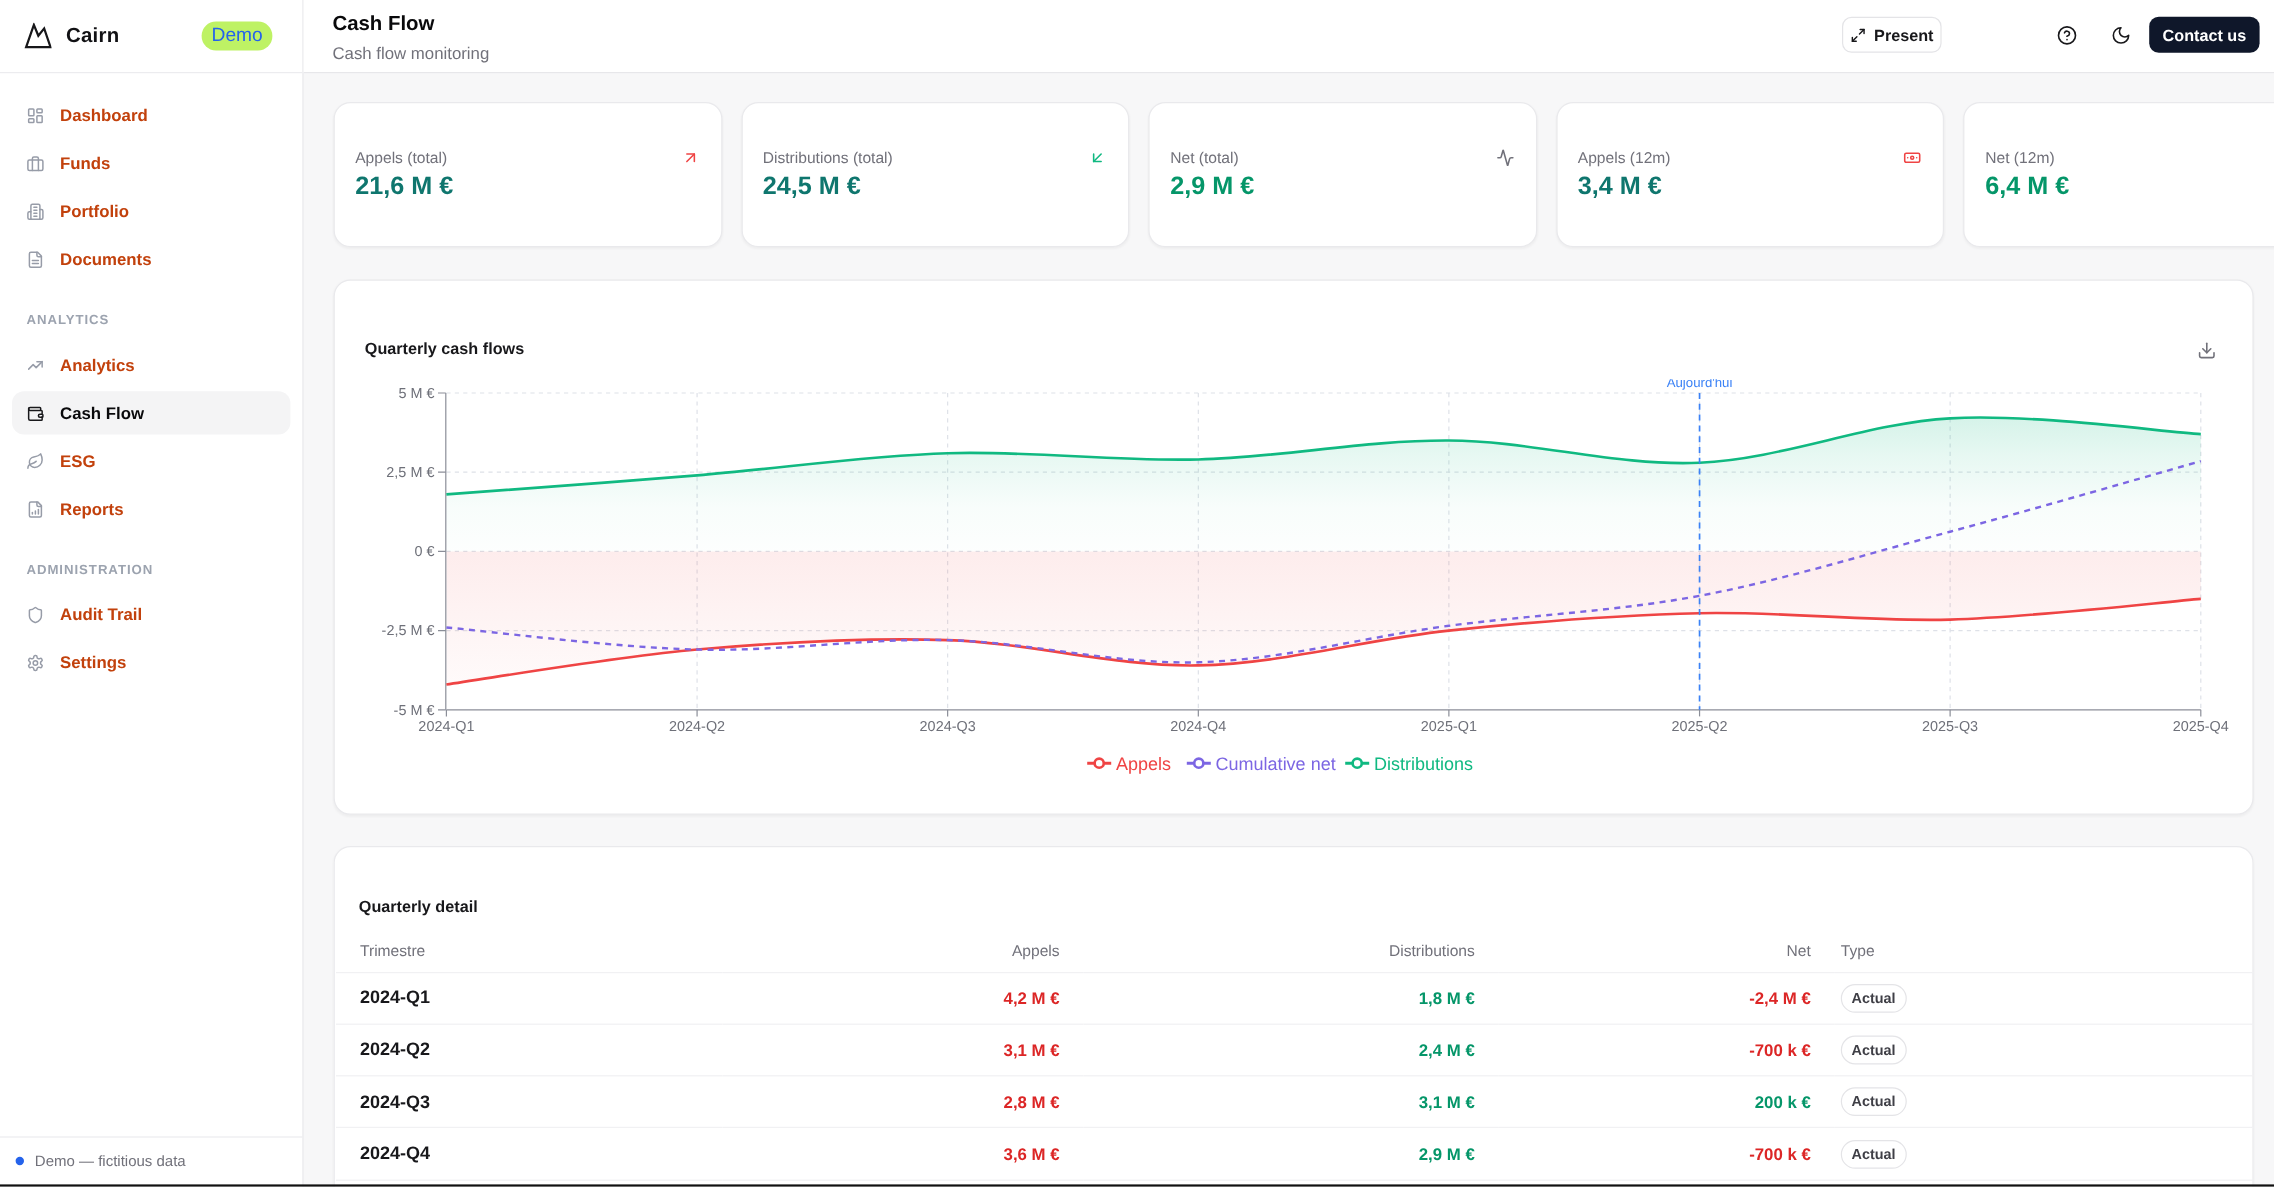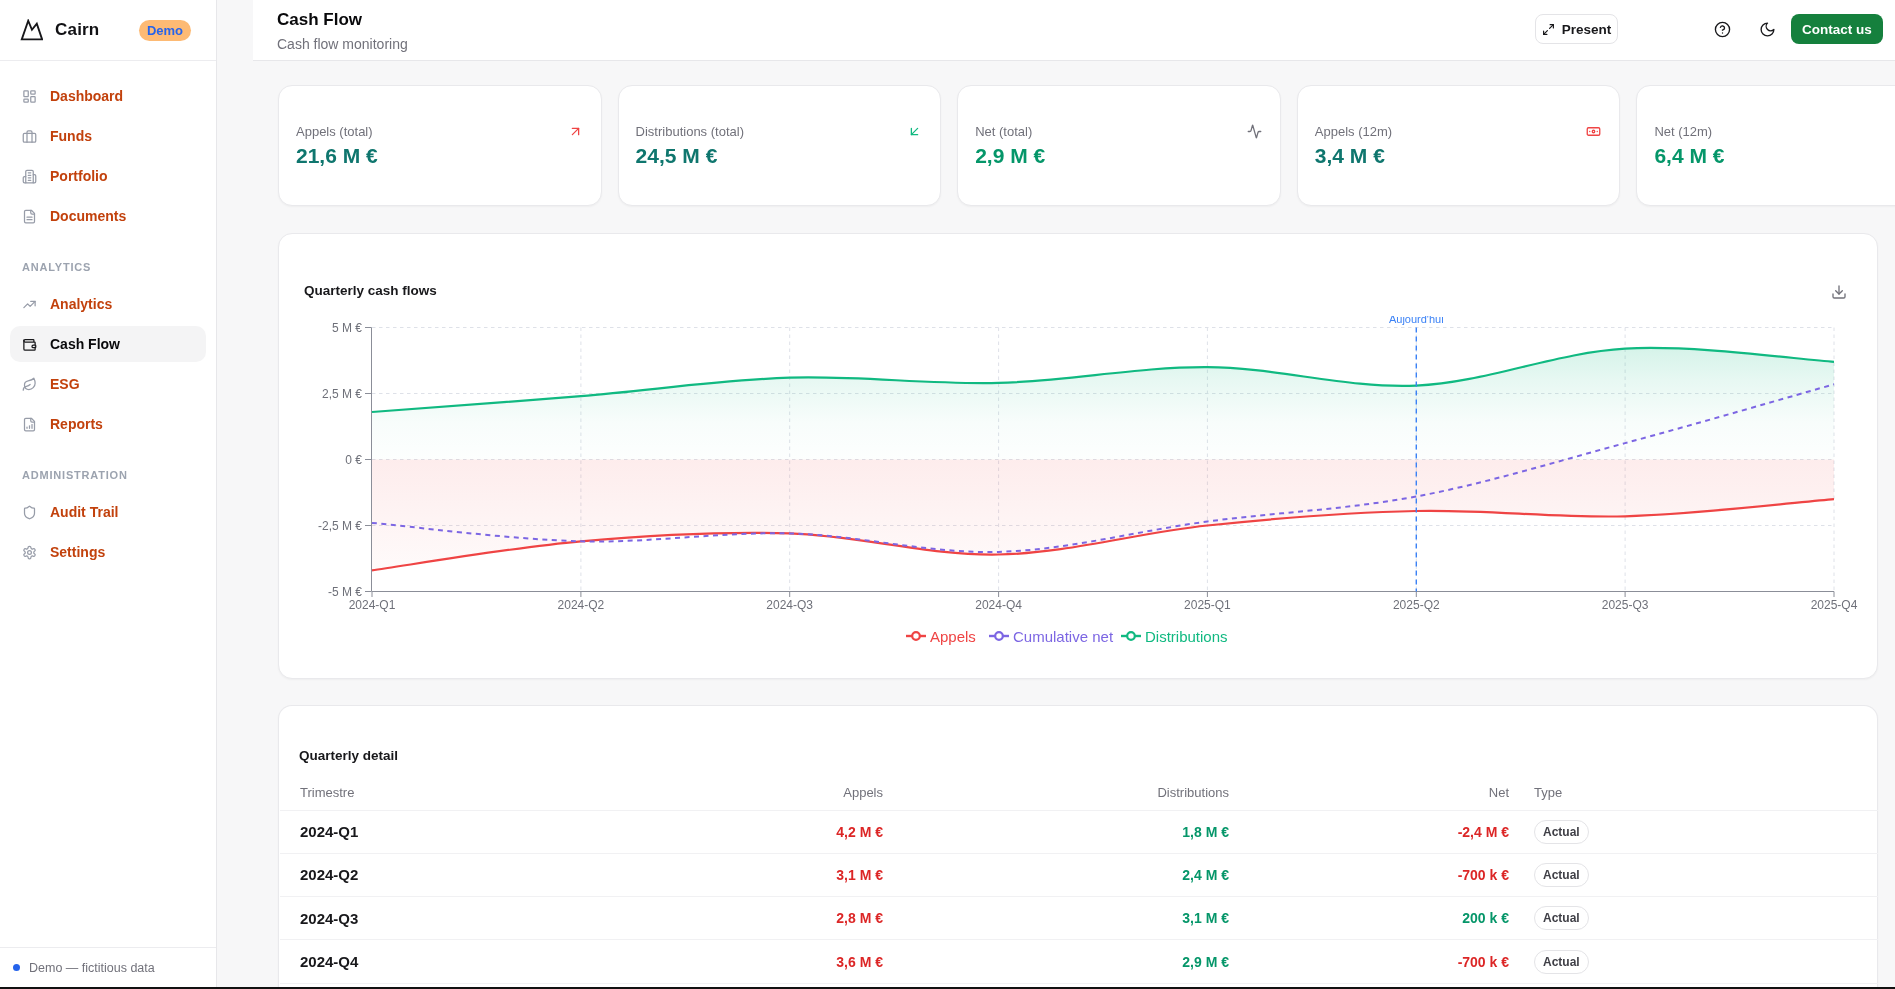--- a/index.html
+++ b/index.html
@@ -1,41 +1,41 @@
 <!DOCTYPE html>
 <html><head>
 <meta charset="utf-8">
 <style>
 * { margin:0; padding:0; box-sizing:border-box; }
 html,body { width:1895px; height:989px; overflow:hidden; }
 body { font-family:"Liberation Sans", sans-serif; background:#f7f7f8; position:relative; color:#18181b; }
 .abs { position:absolute; }
 svg { display:block; }
 
-#sidebar { left:0; top:0; width:217px; height:989px; background:#fff; border-right:1px solid #e7e7ea; }
+#sidebar { left:0; top:0; width:253px; height:989px; background:#fff; border-right:1px solid #e7e7ea; }
 #sb-head { height:61px; border-bottom:1px solid #ececef; display:flex; align-items:center; padding:0 25px 0 20px; }
 #sb-head .brand { font-size:17px; font-weight:700; color:#111114; margin-left:12px; letter-spacing:.2px; }
-#sb-head .badge { margin-left:auto; background:#fdba74; color:#2563eb; font-size:13px; font-weight:700; padding:3px 8px; border-radius:999px; }
+#sb-head .badge { margin-left:auto; background:#bef264; color:#2563eb; font-size:16px; font-weight:400; padding:3px 8px; border-radius:999px; }
 nav { padding:17px 10px 0 10px; }
 .nitem { display:flex; align-items:center; height:36px; margin-bottom:4px; border-radius:10px; padding:0 0 0 12px; }
 .nitem svg { flex:0 0 auto; }
 .nitem span { margin-left:13px; font-size:14px; font-weight:600; color:#c2410c; }
 .nitem.active { background:#f4f4f5; }
 .nitem.active span { color:#09090b; }
 .nsec { font-size:11px; font-weight:700; color:#9ca3af; letter-spacing:.8px; margin:27px 0 13px 12px; }
 #sb-foot { position:absolute; left:0; right:0; bottom:2px; height:40px; border-top:1px solid #ececef; display:flex; align-items:center; padding-left:13px; }
 #sb-foot .dot { width:7px; height:7px; border-radius:50%; background:#2563eb; margin-right:9px; }
 #sb-foot span { font-size:12.5px; color:#71717a; }
 
 #head { left:253px; top:0; width:1642px; height:61px; background:#fff; border-bottom:1px solid #e7e7ea; }
 #head h1 { position:absolute; left:24px; top:10px; font-size:17px; font-weight:700; color:#09090b; }
 #head .sub { position:absolute; left:24px; top:36px; font-size:14px; color:#71717a; }
 .hbtn { position:absolute; top:14px; height:30px; display:flex; align-items:center; border-radius:8px; font-size:13.5px; font-weight:600; }
 #btn-present { left:1282px; width:83px; background:#fff; border:1px solid #e4e4e7; color:#18181b; justify-content:center; gap:7px; }
-#btn-contact { left:1538px; width:92px; background:#15803d; color:#fff; justify-content:center; }
+#btn-contact { left:1538px; width:92px; background:#0f172a; color:#fff; justify-content:center; }
 .hicon { position:absolute; top:21px; }
 
 #stats { left:278px; top:85px; width:1682px; height:121px; display:flex; gap:16px; }
 .scard { flex:1; background:#fff; border:1px solid #e9e9ec; border-radius:14px; box-shadow:0 1px 2px rgba(0,0,0,.04); position:relative; display:flex; flex-direction:column; justify-content:center; padding:0 18px 0 17px; }
 .scard .lbl { font-size:13px; color:#71717a; }
 .scard .val { font-size:21px; font-weight:700; color:#0f766e; margin-top:5px; }
 .scard .val.green { color:#059669; }
 .scard .ic { position:absolute; right:18px; top:38px; }
 
 .card { background:#fff; border:1px solid #e9e9ec; border-radius:14px; box-shadow:0 1px 2px rgba(0,0,0,.04); }

